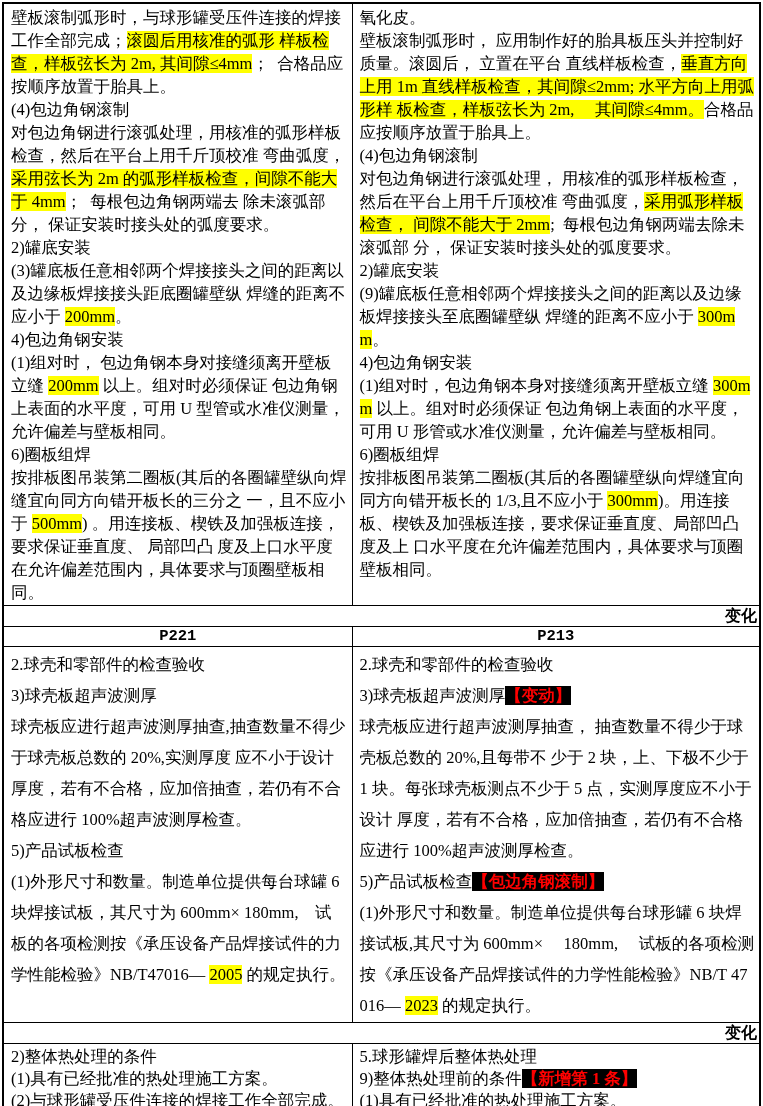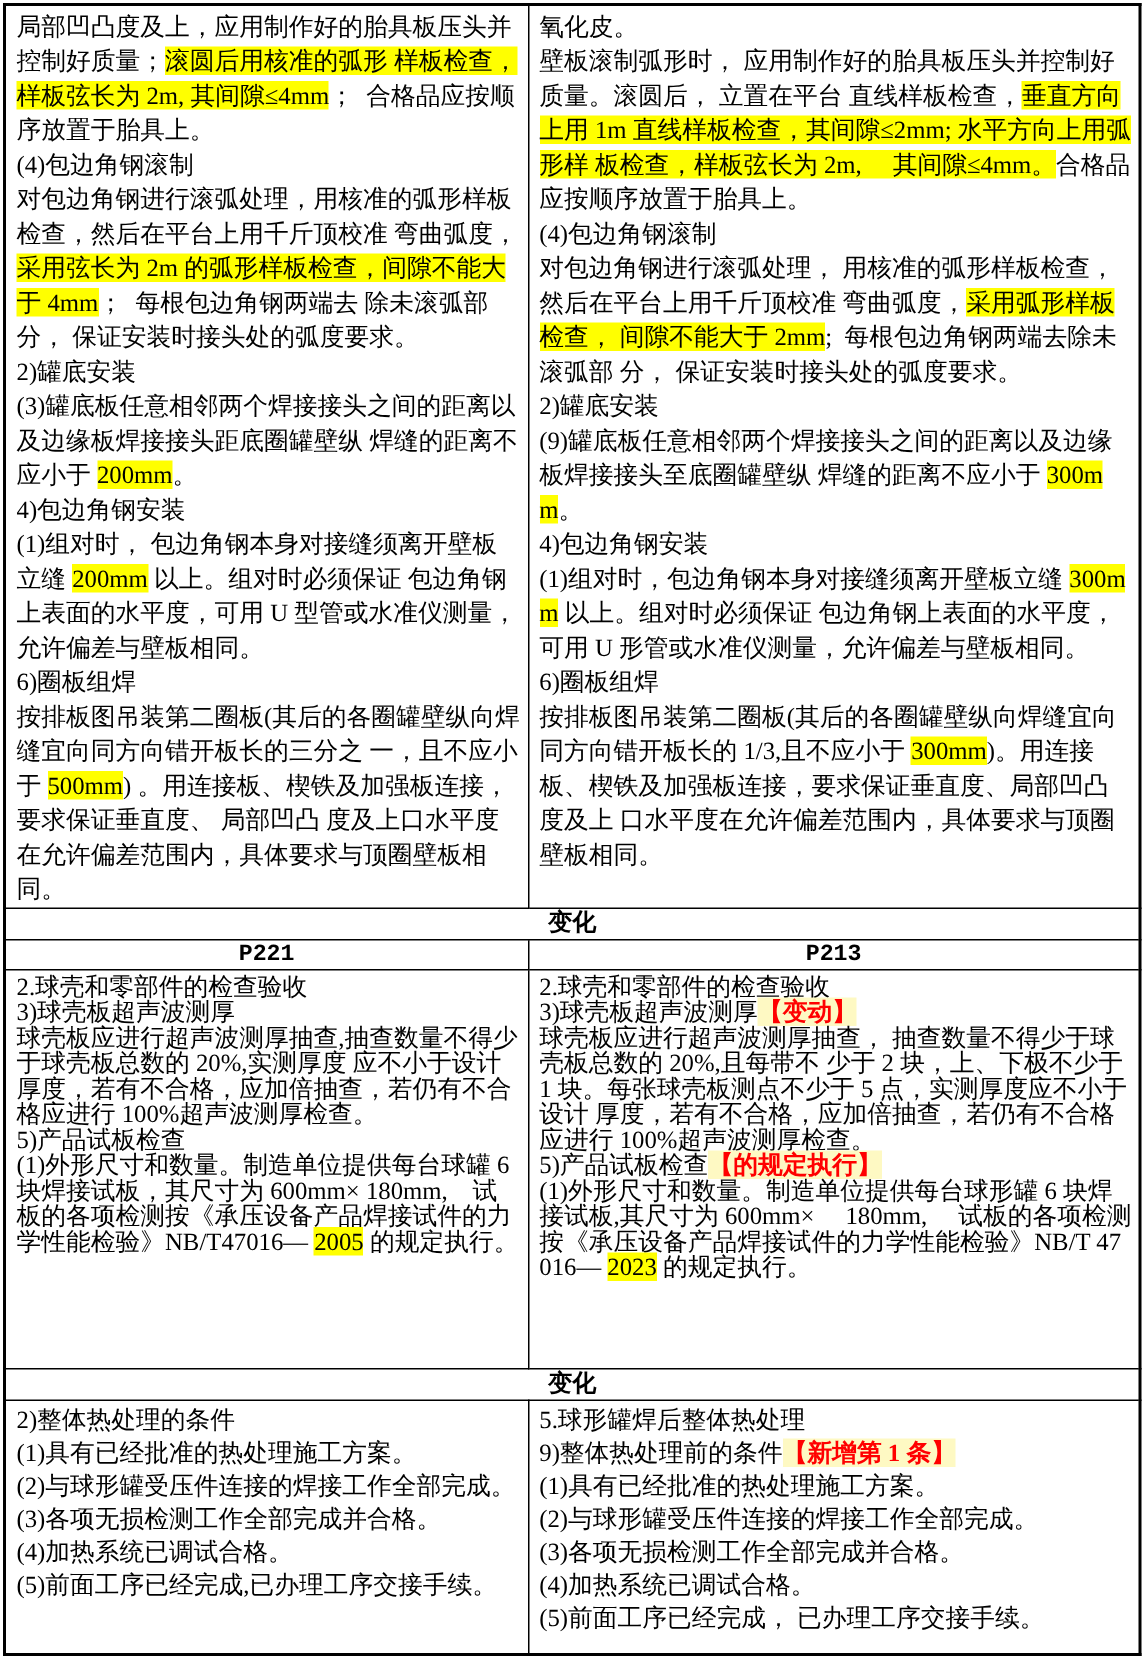--- a/index.html
+++ b/index.html
@@ -17,47 +17,47 @@
     vertical-align:top;
     padding:2px 4px 1px 7px;
     overflow:hidden;
   }
   td.content{
     white-space:pre-wrap;
     word-break:break-all;
     font-size:16.5px;
   }
   tr.r1 td.content{height:594px;line-height:23px;}
-  tr.r2 td.content{height:262px;line-height:17px;}
+  tr.r2 td.content{height:262px;line-height:31px;}
   tr.r3 td.content{line-height:22px;}
   tr.change td{
-    height:20px;text-align:center;vertical-align:middle;
+    height:20px;text-align:right;vertical-align:middle;
     font-weight:bold;font-size:16px;padding:0 2px;line-height:20px;
   }
   tr.pages td{
     height:19px;text-align:center;vertical-align:middle;
     font-weight:bold;font-size:15.5px;padding:0 2px;line-height:19px;
     font-family:"Liberation Mono","DejaVu Sans Mono","Liberation Serif",serif;
     margin-left:28px;
   }
   .seg-h{background:#ffff00;}
-  .seg-r{background:#fef9c3;color:#ff0000;font-weight:bold;}
+  .seg-r{background:#000000;color:#ff0000;font-weight:bold;}
 </style>
 </head>
 <body>
 
 <div class="doc">
   <table class="cmp">
     <colgroup>
       <col style="width:349px">
       <col>
     </colgroup>
     <tbody>
         <tr class="r1">
-      <td class="content"><span>局部凹凸度及上，应用制作好的胎具板压头并控制好质量；</span><span class="seg-h">滚圆后用核准的弧形 样板检查，样板弦长为 2m, 其间隙≤4mm</span><span>；  合格品应按顺序放置于胎具上。
+      <td class="content"><span>壁板滚制弧形时，与球形罐受压件连接的焊接工作全部完成；</span><span class="seg-h">滚圆后用核准的弧形 样板检查，样板弦长为 2m, 其间隙≤4mm</span><span>；  合格品应按顺序放置于胎具上。
 (4)包边角钢滚制
 对包边角钢进行滚弧处理，用核准的弧形样板检查，然后在平台上用千斤顶校准 弯曲弧度，</span><span class="seg-h">采用弦长为 2m 的弧形样板检查，间隙不能大于 4mm</span><span>；  每根包边角钢两端去 除未滚弧部 分， 保证安装时接头处的弧度要求。
 2)罐底安装
 (3)罐底板任意相邻两个焊接接头之间的距离以及边缘板焊接接头距底圈罐壁纵 焊缝的距离不应小于 </span><span class="seg-h">200mm</span><span>。
 4)包边角钢安装
 (1)组对时， 包边角钢本身对接缝须离开壁板立缝 </span><span class="seg-h">200mm</span><span> 以上。组对时必须保证 包边角钢上表面的水平度，可用 U 型管或水准仪测量，允许偏差与壁板相同。
 6)圈板组焊
 按排板图吊装第二圈板(其后的各圈罐壁纵向焊缝宜向同方向错开板长的三分之 一，且不应小于 </span><span class="seg-h">500mm</span><span>) 。用连接板、楔铁及加强板连接， 要求保证垂直度、 局部凹凸 度及上口水平度在允许偏差范围内，具体要求与顶圈壁板相同。</span></td>
       <td class="content"><span>氧化皮。
 壁板滚制弧形时， 应用制作好的胎具板压头并控制好质量。滚圆后， 立置在平台 直线样板检查，</span><span class="seg-h">垂直方向上用 1m 直线样板检查，其间隙≤2mm; 水平方向上用弧形样 板检查，样板弦长为 2m,　 其间隙≤4mm。</span><span>合格品应按顺序放置于胎具上。
@@ -79,21 +79,21 @@
     </tr>
     <tr class="r2">
       <td class="content"><span>2.球壳和零部件的检查验收
 3)球壳板超声波测厚
 球壳板应进行超声波测厚抽查,抽查数量不得少于球壳板总数的 20%,实测厚度 应不小于设计厚度，若有不合格，应加倍抽查，若仍有不合格应进行 100%超声波测厚检查。
 5)产品试板检查
 (1)外形尺寸和数量。制造单位提供每台球罐 6 块焊接试板，其尺寸为 600mm× 180mm,　试板的各项检测按《承压设备产品焊接试件的力学性能检验》NB/T47016— </span><span class="seg-h">2005</span><span> 的规定执行。</span></td>
       <td class="content"><span>2.球壳和零部件的检查验收
 3)球壳板超声波测厚</span><span class="seg-r">【变动】</span><span>
 球壳板应进行超声波测厚抽查， 抽查数量不得少于球壳板总数的 20%,且每带不 少于 2 块，上、下极不少于 1 块。每张球壳板测点不少于 5 点，实测厚度应不小于设计 厚度，若有不合格，应加倍抽查，若仍有不合格应进行 100%超声波测厚检查。
-5)产品试板检查</span><span class="seg-r">【的规定执行】</span><span>
+5)产品试板检查</span><span class="seg-r">【包边角钢滚制】</span><span>
 (1)外形尺寸和数量。制造单位提供每台球形罐 6 块焊接试板,其尺寸为 600mm×　 180mm,　 试板的各项检测按《承压设备产品焊接试件的力学性能检验》NB/T 47016— </span><span class="seg-h">2023</span><span> 的规定执行。</span></td>
     </tr>
     <tr class="change">
       <td colspan="2">变化</td>
     </tr>
     <tr class="r3">
       <td class="content"><span>2)整体热处理的条件
 (1)具有已经批准的热处理施工方案。
 (2)与球形罐受压件连接的焊接工作全部完成。
 (3)各项无损检测工作全部完成并合格。

